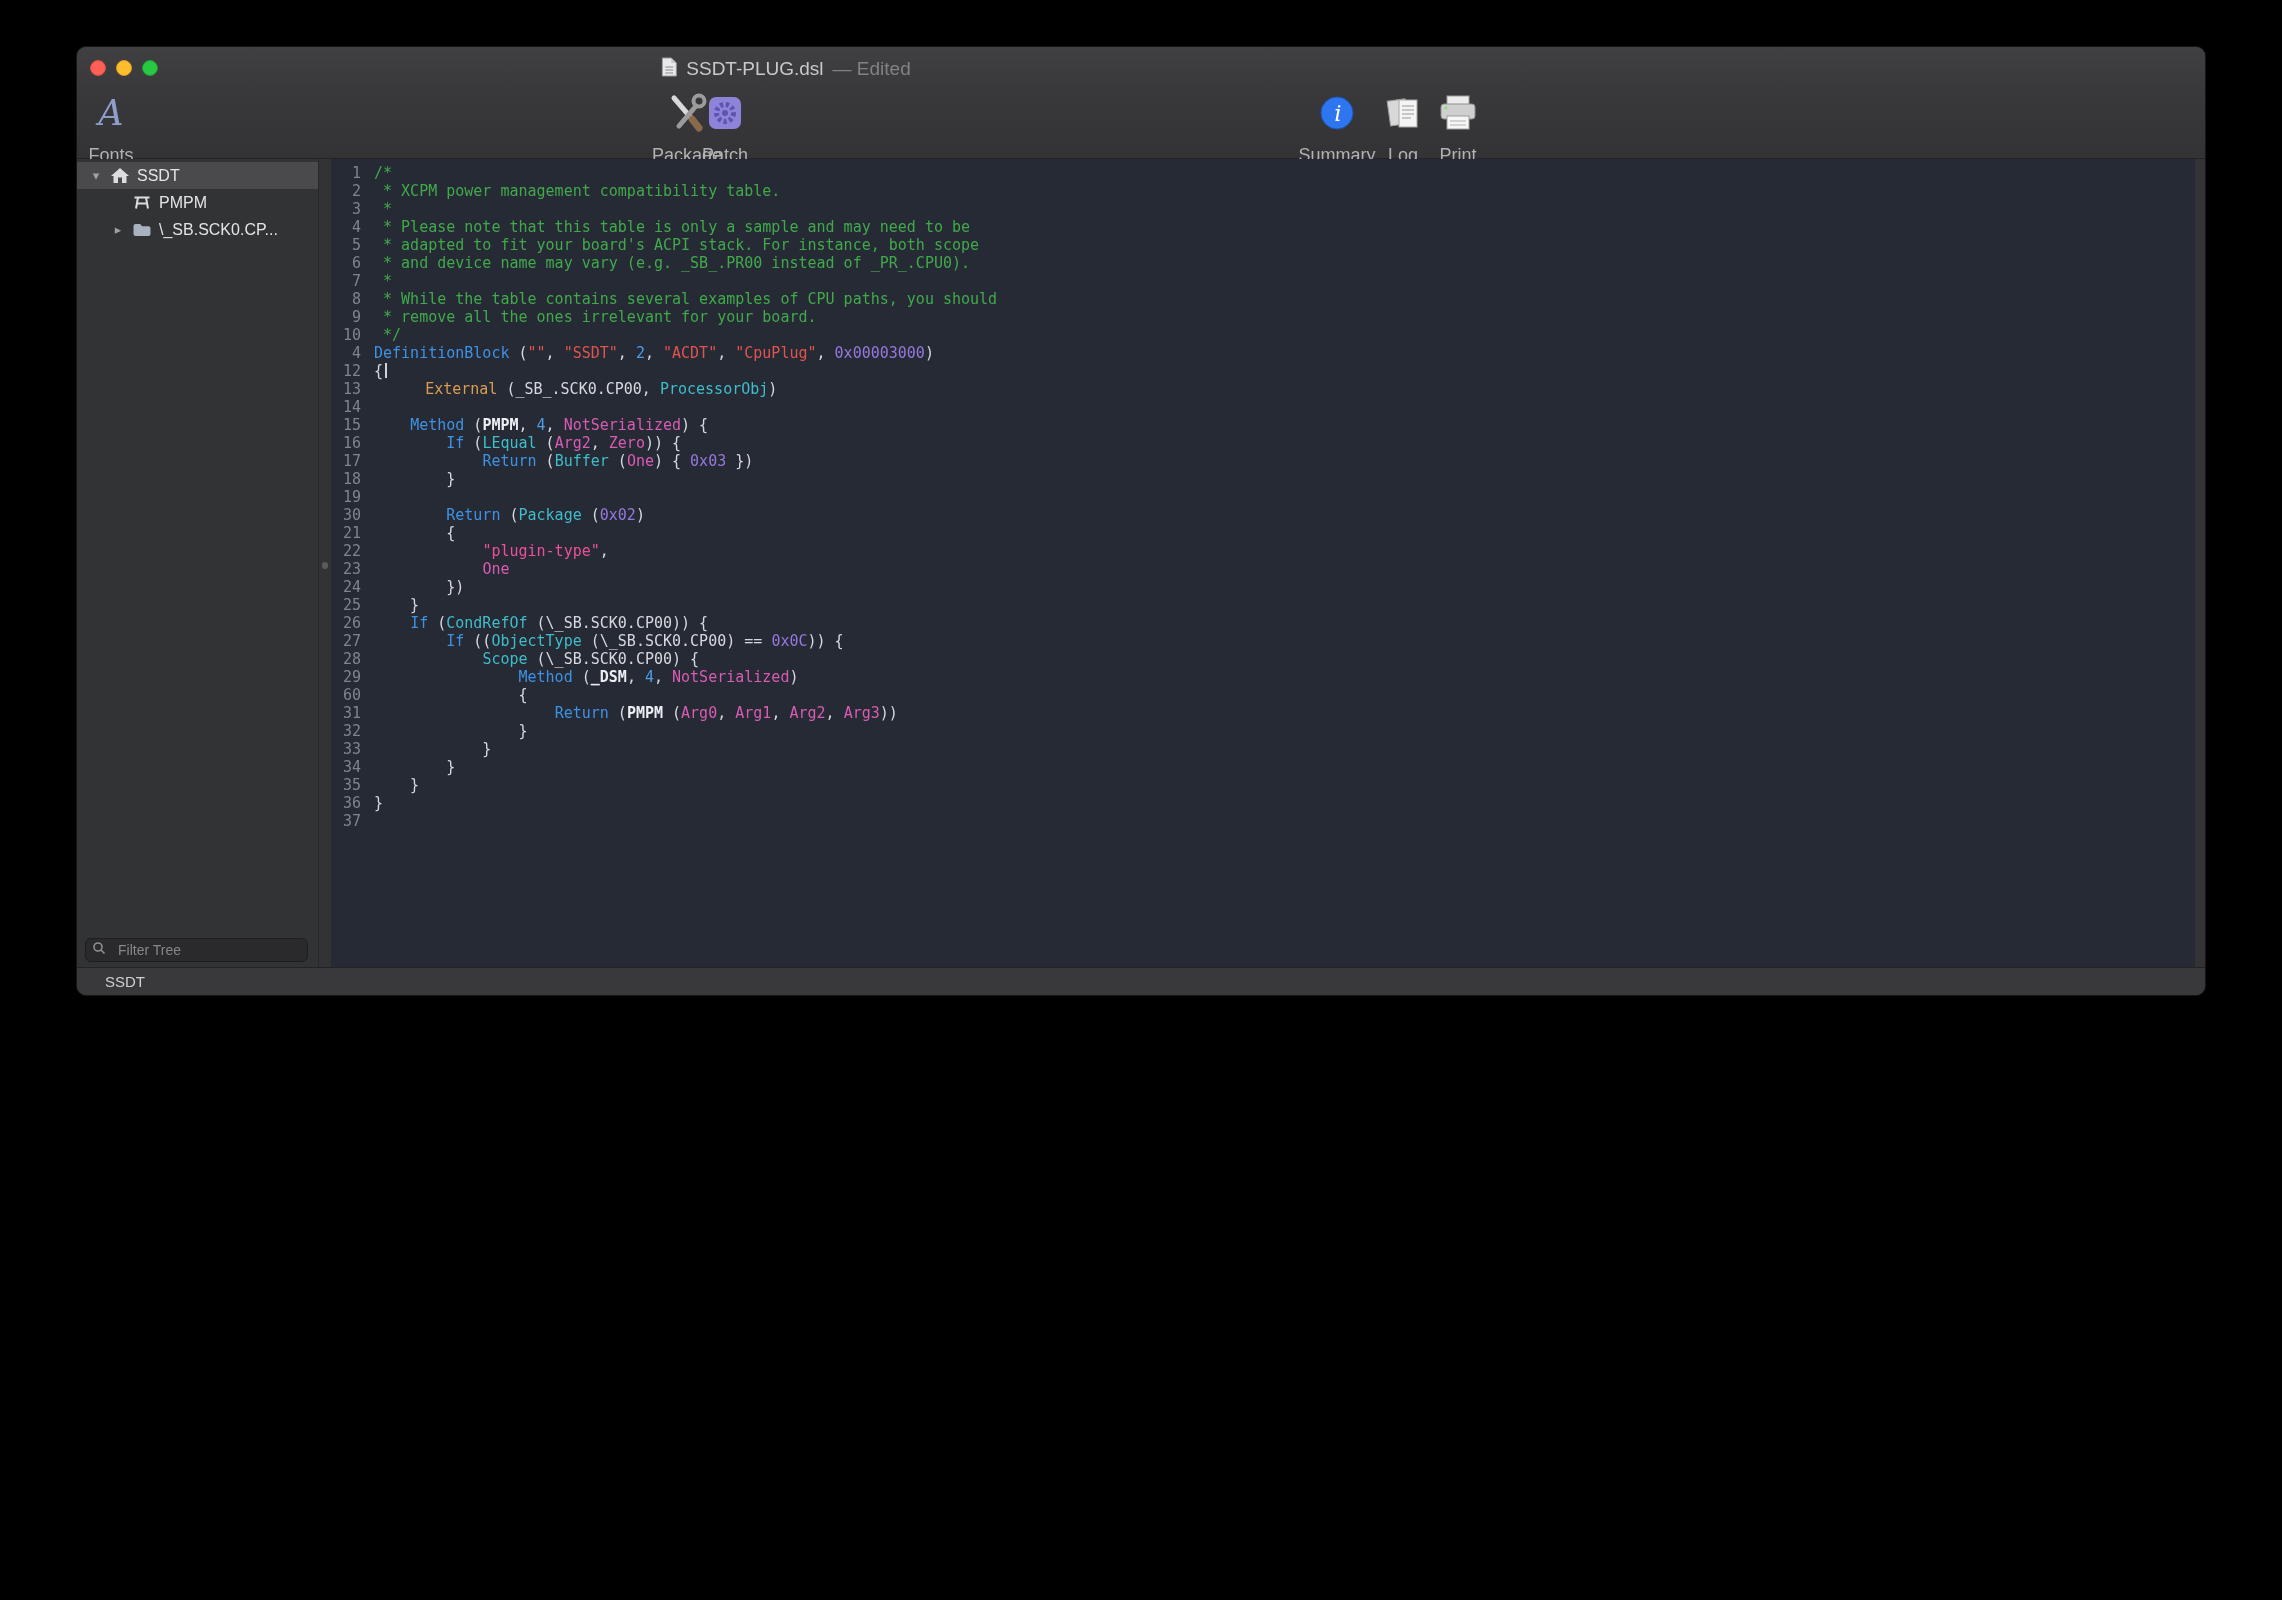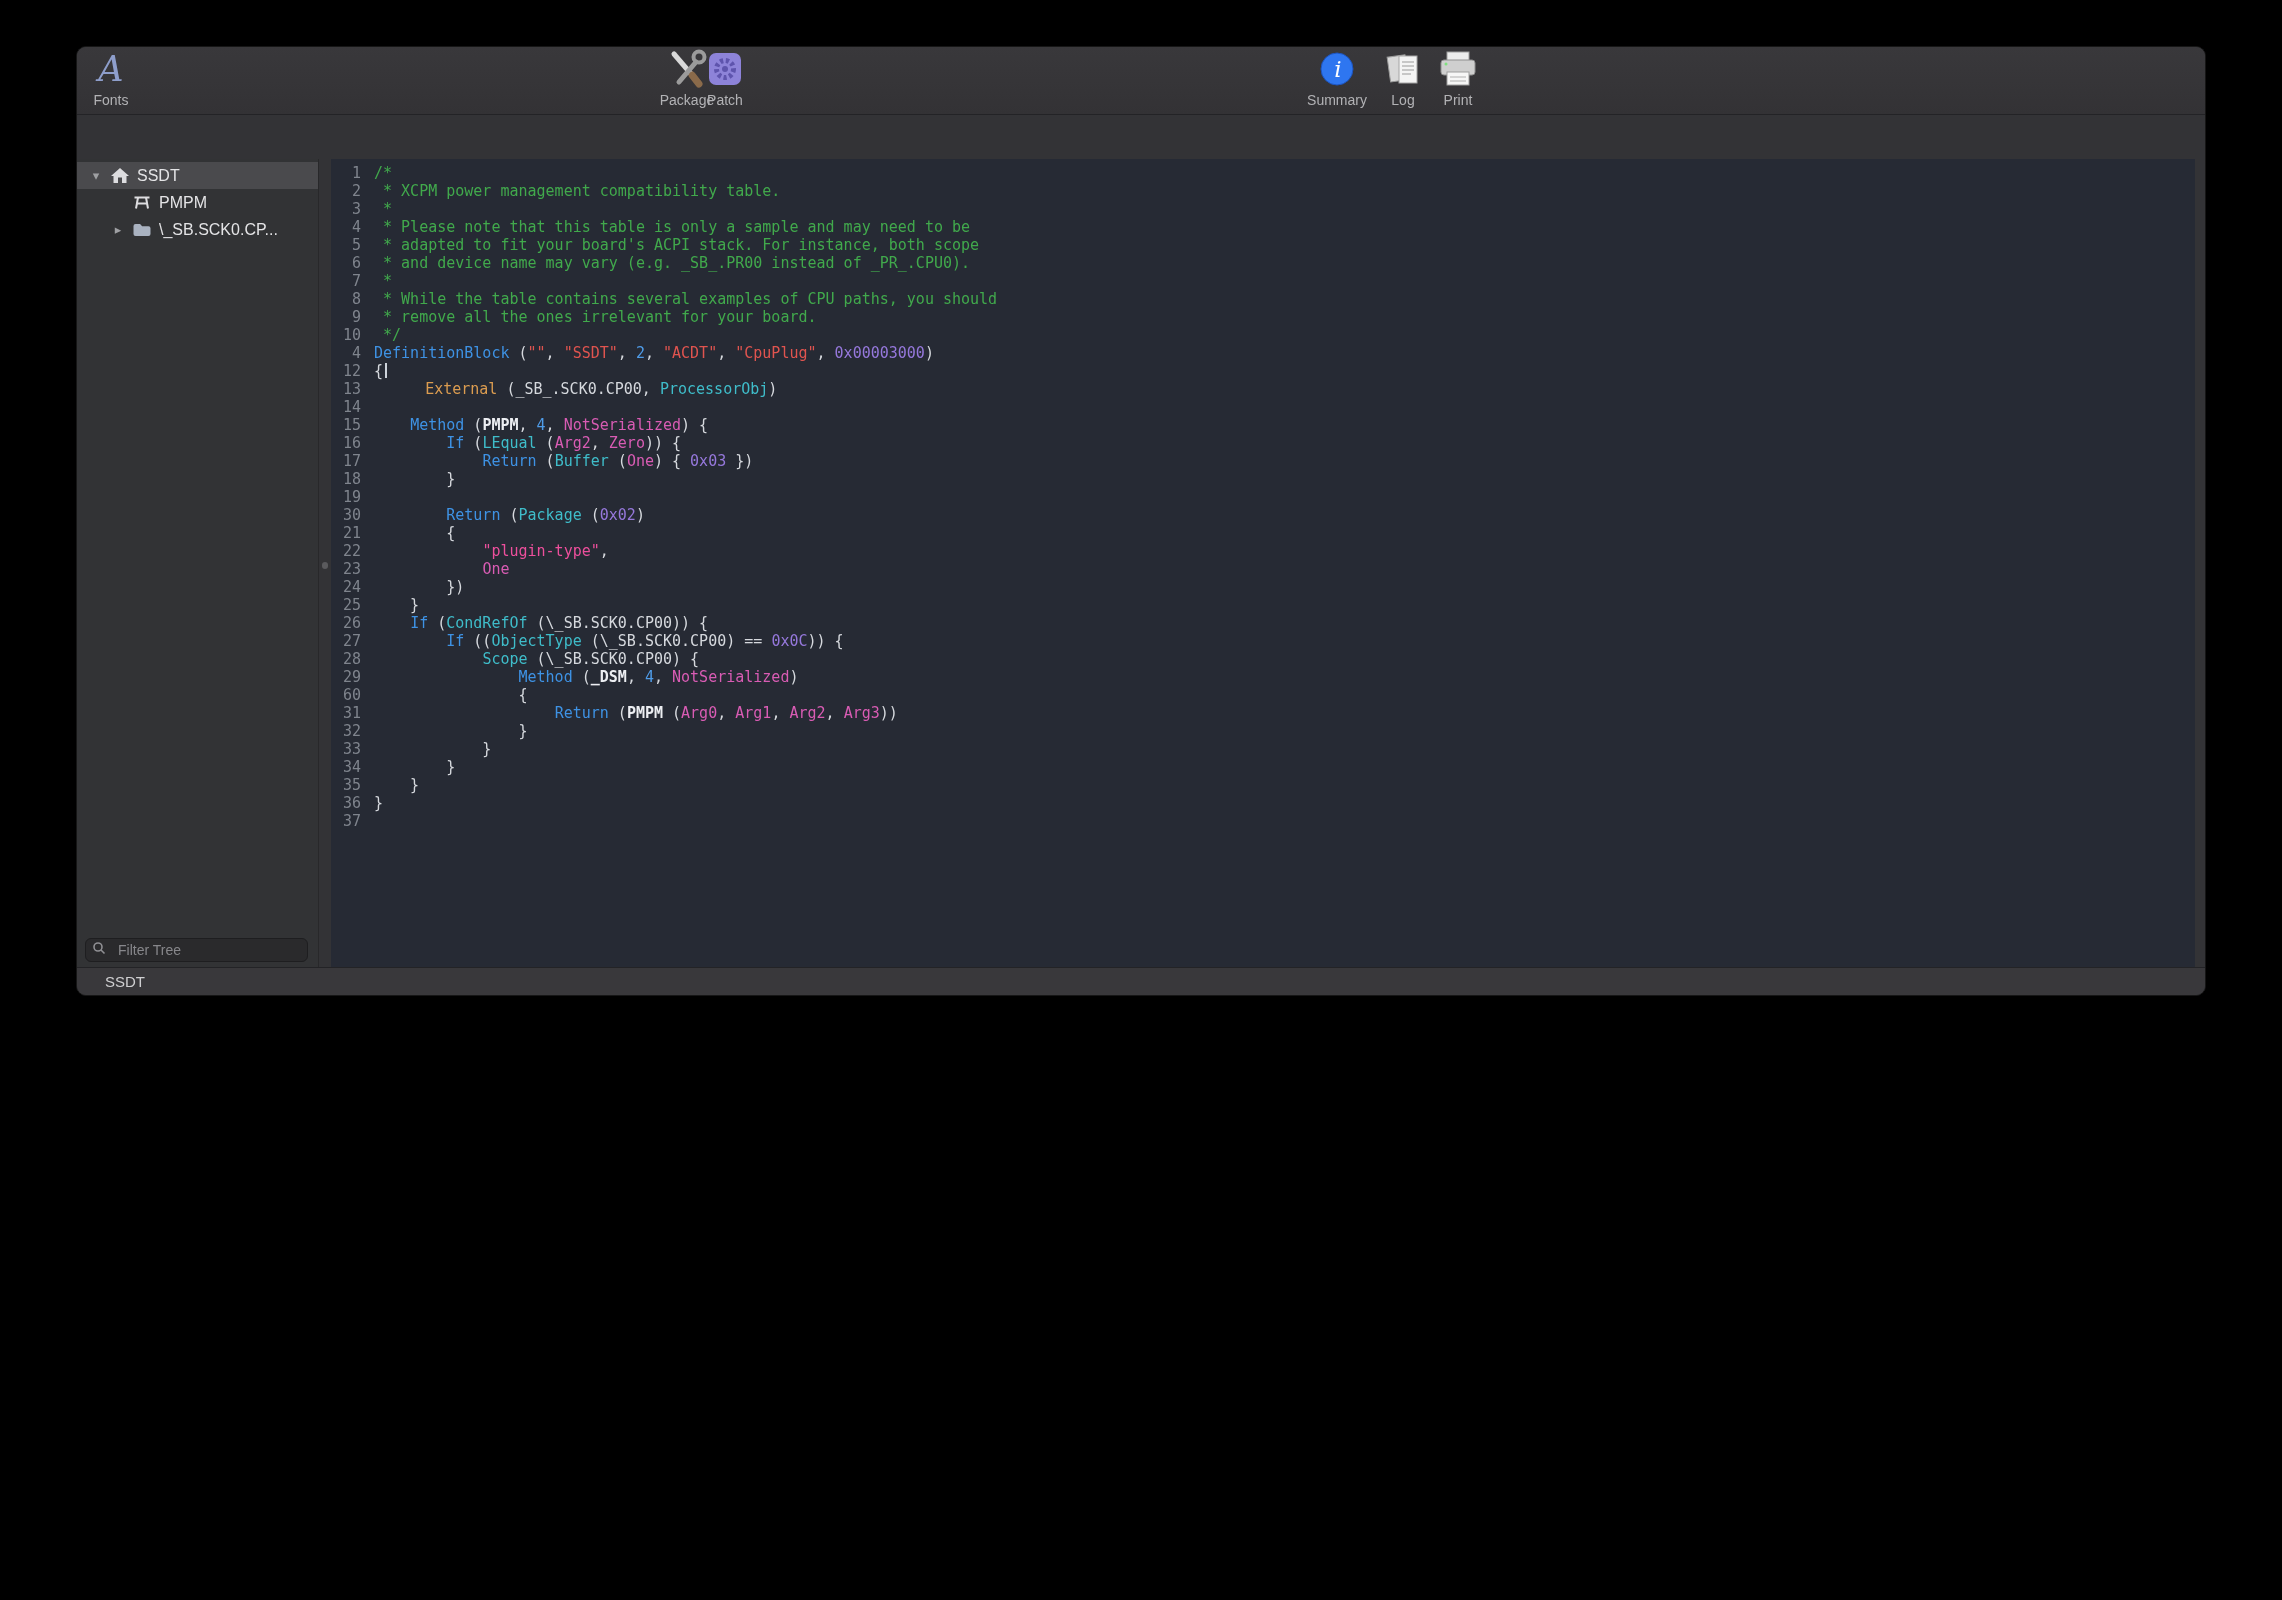--- a/index.html
+++ b/index.html
@@ -21,21 +21,21 @@
            display:flex; align-items:center; gap:9px; white-space:nowrap; }
   .title-name   { font-size:19px; color:#c9c9cb; }
   .title-suffix { font-size:19px; color:#828285; }
 
   
   .toolbar { position:relative; height:68px; background:linear-gradient(#39383b,#333235);
              border-bottom:1px solid #232326; }
   .tb-item { position:absolute; top:0; width:110px; transform:translateX(-50%);
              display:flex; flex-direction:column; align-items:center; cursor:default; }
   .tb-icon { height:44px; display:flex; align-items:center; justify-content:center; }
-  .tb-label { font-size:14px; color:#b2b2b5; margin-top:1px; }
+  .tb-label { font-size:18px; color:#b2b2b5; margin-top:10px; }
   .fonts-a { font-family:"DejaVu Serif",serif; font-style:italic; font-size:35px;
              color:#8e9ecb; line-height:40px; }
 
   
   .main { position:absolute; top:112px; left:0; right:0; bottom:28px;
           display:flex; background:#333336; }
 
   .sidebar { width:242px; background:#323335; border-right:1px solid #28282a;
              position:relative; flex:none; }
   .tree { padding-top:3px; }
@@ -86,20 +86,42 @@
   .statusbar { position:absolute; left:0; right:0; bottom:0; height:28px;
                background:#39383b; border-top:1px solid #232326;
                display:flex; align-items:center; padding-left:28px;
                color:#cfcfd1; font-size:15px; }
 </style>
 </head>
 <body>
 
 <div class="window">
 
+  <div class="titlebar">
+    <div class="lights">
+      <span class="light red"></span>
+      <span class="light yellow"></span>
+      <span class="light green"></span>
+    </div>
+    <div class="title">
+      <span>
+        <svg width="16" height="20" viewBox="0 0 16 20">
+          <path d="M1 1 h9 l5 5 v13 h-14 z" fill="#e9e9ea" stroke="#99999b" stroke-width="1"></path>
+          <path d="M10 1 l5 5 h-5 z" fill="#c6c6c9"></path>
+          <g stroke="#8a8a8c" stroke-width="1">
+            <line x1="4" y1="10" x2="12" y2="10"></line>
+              <line x1="4" y1="13" x2="12" y2="13"></line>
+              <line x1="4" y1="16" x2="12" y2="16"></line>
+          </g>
+        </svg>
+      </span>
+      <span class="title-name">SSDT-PLUG.dsl</span>
+      <span class="title-suffix">— Edited</span>
+    </div>
+  </div>
 
   <div class="toolbar">
 
     <div class="tb-item" style="left:34px">
       <div class="tb-icon fonts-a">A</div>
       <div class="tb-label">Fonts</div>
     </div>
 
     <div class="tb-item" style="left:610px">
       <div class="tb-icon">

